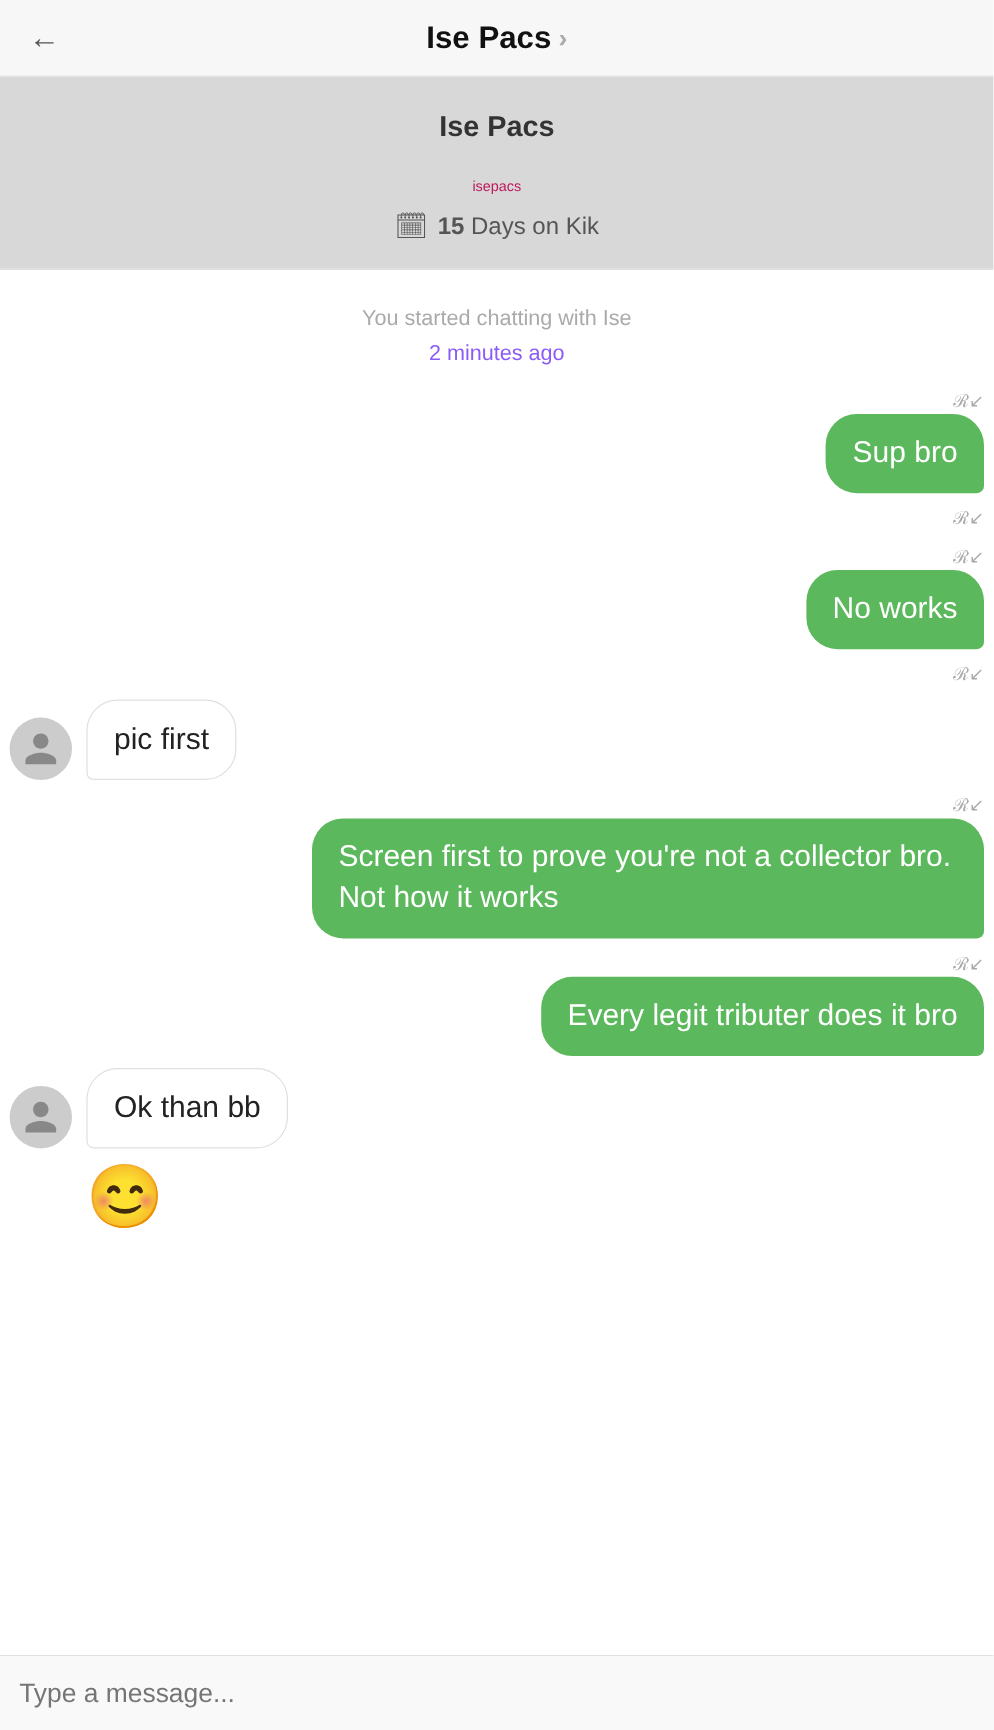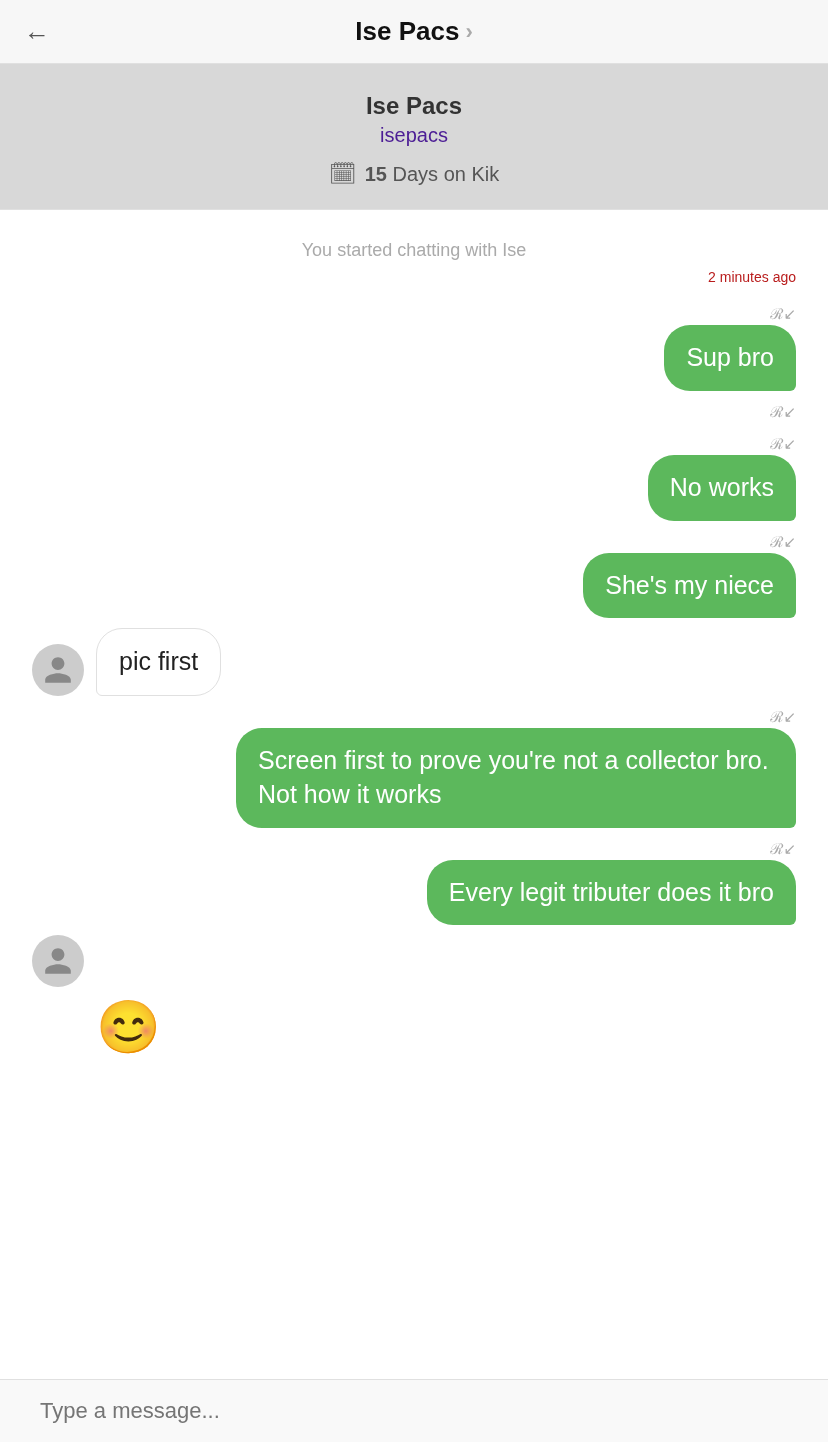--- a/index.html
+++ b/index.html
@@ -52,22 +52,23 @@
       align-items: center;
       padding: 28px 0 22px 0;
       gap: 4px;
     }
     .profile-name {
       font-size: 24px;
       font-weight: 600;
       color: #333;
     }
     .profile-username {
-      font-size: 20px;
-      color: #4c1d95;
+      font-size: 12px;
+      color: #be185d;
+      margin-top: 24px;
     }
     .profile-days {
       display: flex;
       align-items: center;
       gap: 8px;
       margin-top: 10px;
       font-size: 20px;
       color: #555;
     }
     .calendar-icon {
@@ -75,37 +76,37 @@
     }
 
     
     .divider {
       height: 1px;
       background: #e0e0e0;
     }
 
     
     .chat-area {
-      padding: 20px 32px;
+      padding: 20px 8px;
       display: flex;
       flex-direction: column;
       gap: 0;
       background: #fff;
     }
 
     .system-msg {
       text-align: center;
       color: #aaa;
       font-size: 18px;
       margin: 10px 0 4px 0;
     }
     .time-msg {
-      text-align: right;
-      color: #b91c1c;
-      font-size: 14px;
+      text-align: center;
+      color: #8b5cf6;
+      font-size: 18px;
       margin: 4px 0 18px 0;
     }
 
     
     .msg-row {
       display: flex;
       margin-bottom: 10px;
       align-items: flex-end;
     }
     .msg-row.sent {
@@ -179,21 +180,21 @@
     }
 
     
     .input-bar {
       position: fixed;
       bottom: 0;
       left: 0;
       width: 828px;
       background: #f9f9f9;
       border-top: 1px solid #e0e0e0;
-      padding: 18px 40px;
+      padding: 18px 16px;
       display: flex;
       align-items: center;
     }
     .input-field {
       flex: 1;
       font-size: 22px;
       color: #bbb;
       background: transparent;
       border: none;
       outline: none;
@@ -242,21 +243,20 @@
   <div class="msg-row sent">
     <div class="bubble-wrap">
       <span class="tick">ℛ↙</span>
       <div class="bubble green">No works</div>
     </div>
   </div>
 
   <div class="msg-row sent">
     <div class="bubble-wrap">
       <span class="tick">ℛ↙</span>
-      <div class="bubble green">She's my niece</div>
     </div>
   </div>
 
   <div class="msg-row received">
     <div class="avatar">
       <svg viewBox="0 0 24 24" xmlns="http://www.w3.org/2000/svg">
         <path d="M12 12c2.7 0 4.8-2.1 4.8-4.8S14.7 2.4 12 2.4 7.2 4.5 7.2 7.2 9.3 12 12 12zm0 2.4c-3.2 0-9.6 1.6-9.6 4.8v2.4h19.2v-2.4c0-3.2-6.4-4.8-9.6-4.8z"></path>
       </svg>
     </div>
     <div class="bubble-wrap">
@@ -277,20 +277,23 @@
       <div class="bubble green">Every legit tributer does it bro</div>
     </div>
   </div>
 
   <div class="msg-row received">
     <div class="avatar">
       <svg viewBox="0 0 24 24" xmlns="http://www.w3.org/2000/svg">
         <path d="M12 12c2.7 0 4.8-2.1 4.8-4.8S14.7 2.4 12 2.4 7.2 4.5 7.2 7.2 9.3 12 12 12zm0 2.4c-3.2 0-9.6 1.6-9.6 4.8v2.4h19.2v-2.4c0-3.2-6.4-4.8-9.6-4.8z"></path>
       </svg>
     </div>
+    <div class="bubble-wrap">
+      <div class="bubble white">Ok than bb</div>
+    </div>
   </div>
 
   <div class="emoji-msg">😊</div>
 
   <div style="height:80px;"></div>
 </div>
 
 <div class="input-bar">
   <input class="input-field" type="text" placeholder="Type a message..." style="">
 </div>

